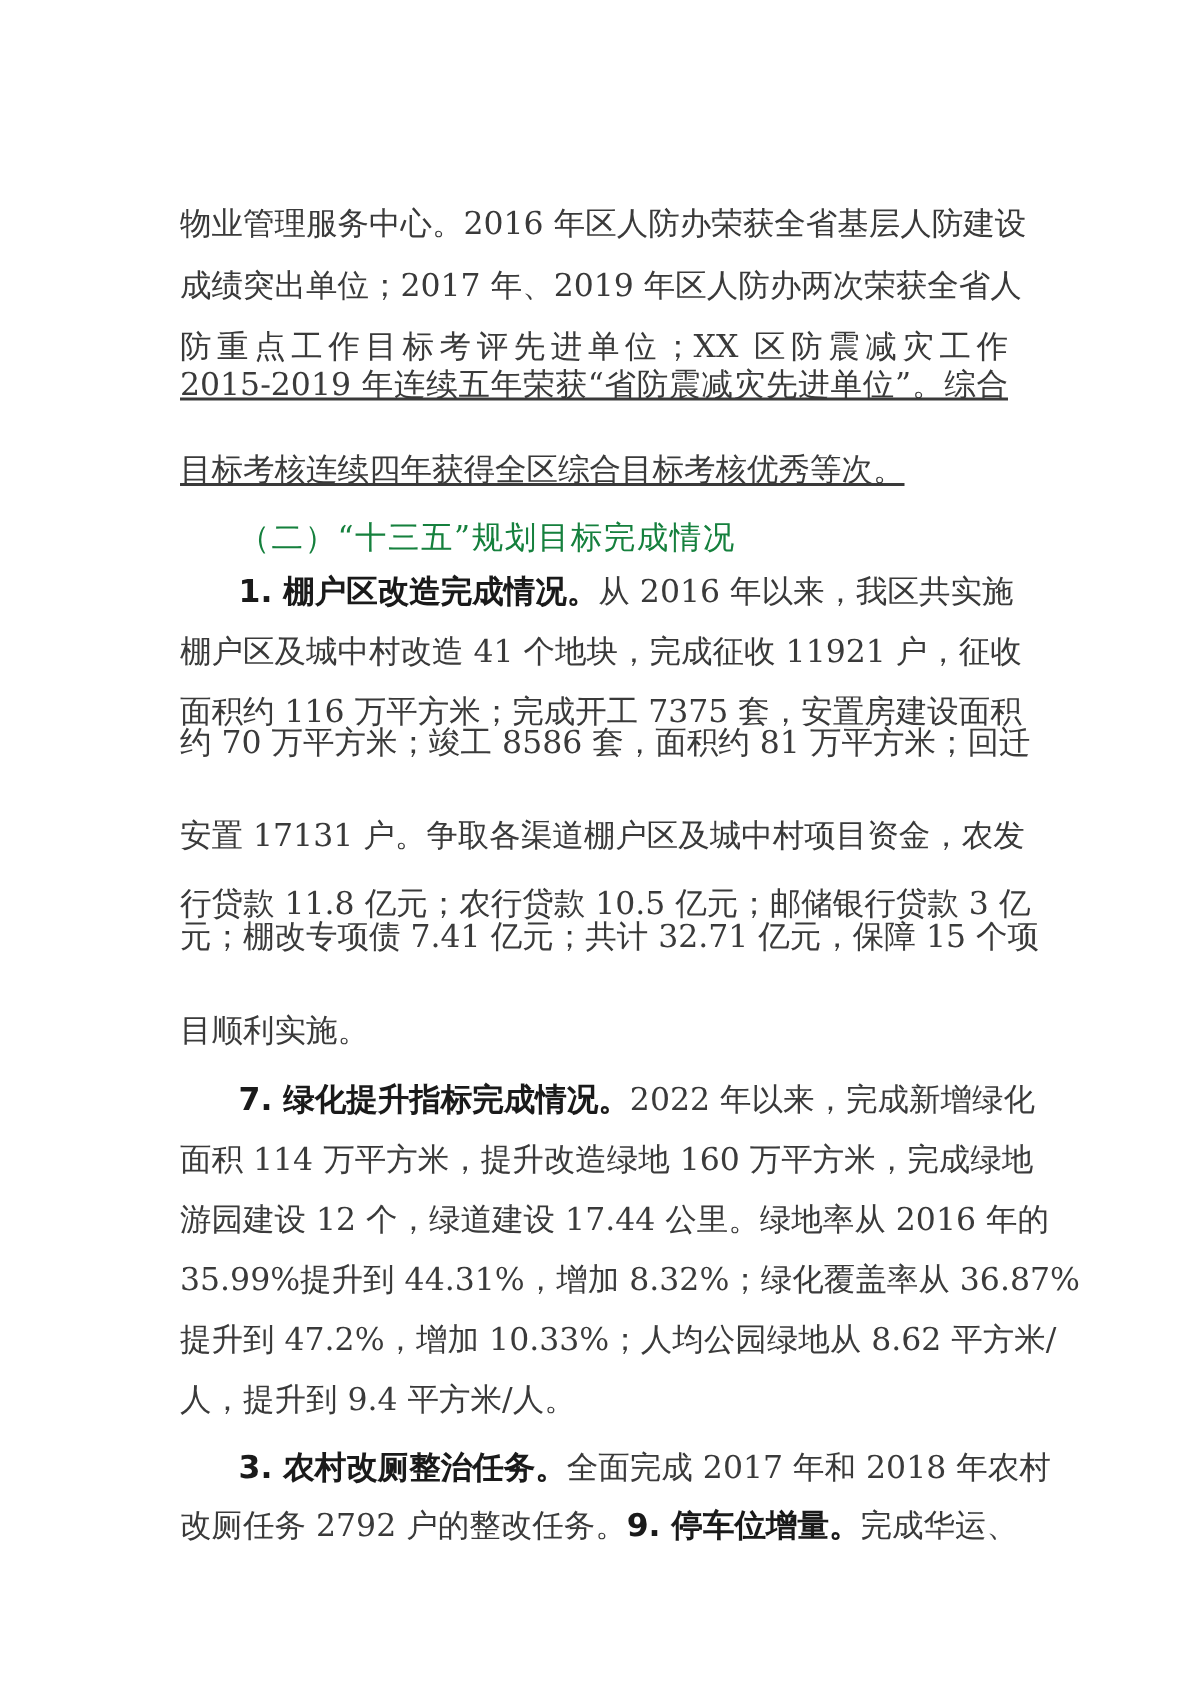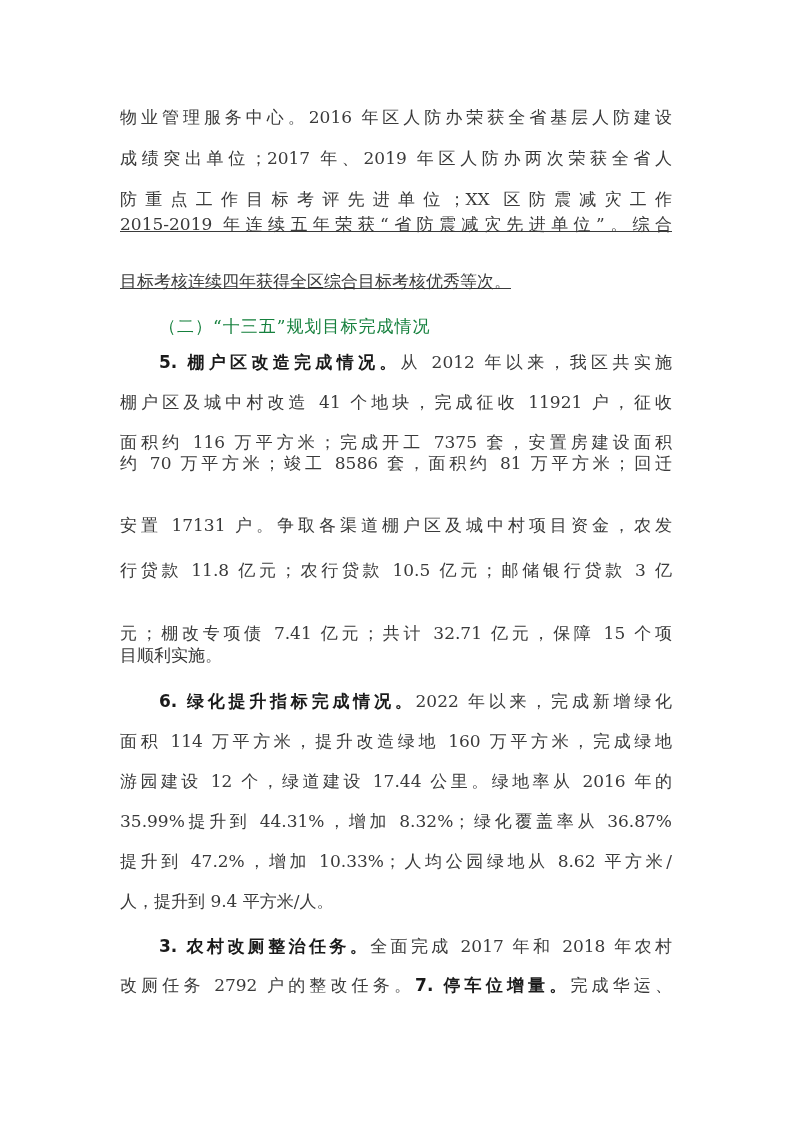--- a/index.html
+++ b/index.html
@@ -1,46 +1,46 @@
 <!DOCTYPE html>
 <html><head>
 <meta charset="utf-8">
 <style>
   html, body { margin: 0; padding: 0; background: #ffffff; }
   body { width: 793px; height: 1122px; position: relative; overflow: hidden;
          font-family: "DejaVu Serif", "Liberation Serif", serif; color: #3a3a3a; }
   .page { position: absolute; left: 0; top: 0; width: 793px; height: 1122px; background: #fff; }
   .line { position: absolute; left: 120px; width: 552px; height: 30px; line-height: 30px;
-          font-size: 17px; white-space: nowrap; text-align: justify; text-align-last: justify; }
+          font-size: 21px; white-space: nowrap; text-align: justify; text-align-last: justify; margin-top: 32px; }
   .line.last { text-align-last: left; }
   .line.indent { left: 159px; width: 513px; }
   .line.heading { left: 159px; width: auto; text-align-last: left; color: #15803d; letter-spacing: 1px; }
   .bold { font-weight: bold; color: #1a1a1a; font-family: "DejaVu Sans", "Liberation Sans", sans-serif; }
 </style>
 </head>
 <body>
 
 <div class="page">
   <div id="content">
       <div class="line" style="top: 102px;">物业管理服务中心。2016 年区人防办荣获全省基层人防建设</div>
       <div class="line" style="top: 143px;">成绩突出单位；2017 年、2019 年区人防办两次荣获全省人</div>
       <div class="line" style="top: 184px;">防重点工作目标考评先进单位；XX 区防震减灾工作</div>
       <div class="line" style="top: 209px; text-decoration: underline;">2015-2019 年连续五年荣获“省防震减灾先进单位”。综合</div>
       <div class="line last" style="top: 266px; text-decoration: underline;">目标考核连续四年获得全区综合目标考核优秀等次。</div>
       <div class="line heading" style="top: 311px;">（二）“十三五”规划目标完成情况</div>
-      <div class="line indent" style="top: 347px;"><span class="bold">5. 棚户区改造完成情况。</span><span>从 2012 年以来，我区共实施</span></div>
+      <div class="line indent" style="top: 347px;"><span class="bold">1. 棚户区改造完成情况。</span><span>从 2016 年以来，我区共实施</span></div>
       <div class="line" style="top: 387px;">棚户区及城中村改造 41 个地块，完成征收 11921 户，征收</div>
       <div class="line" style="top: 427px;">面积约 116 万平方米；完成开工 7375 套，安置房建设面积</div>
       <div class="line" style="top: 448px;">约 70 万平方米；竣工 8586 套，面积约 81 万平方米；回迁</div>
       <div class="line" style="top: 510px;">安置 17131 户。争取各渠道棚户区及城中村项目资金，农发</div>
       <div class="line" style="top: 555px;">行贷款 11.8 亿元；农行贷款 10.5 亿元；邮储银行贷款 3 亿</div>
-      <div class="line" style="top: 618px;">元；棚改专项债 7.41 亿元；共计 32.71 亿元，保障 15 个项</div>
+      <div class="line" style="top: 577px;">元；棚改专项债 7.41 亿元；共计 32.71 亿元，保障 15 个项</div>
       <div class="line last" style="top: 640px;">目顺利实施。</div>
-      <div class="line indent" style="top: 686px;"><span class="bold">6. 绿化提升指标完成情况。</span><span>2022 年以来，完成新增绿化</span></div>
+      <div class="line indent" style="top: 686px;"><span class="bold">7. 绿化提升指标完成情况。</span><span>2022 年以来，完成新增绿化</span></div>
       <div class="line" style="top: 726px;">面积 114 万平方米，提升改造绿地 160 万平方米，完成绿地</div>
       <div class="line" style="top: 766px;">游园建设 12 个，绿道建设 17.44 公里。绿地率从 2016 年的</div>
       <div class="line" style="top: 806px;">35.99%提升到 44.31%，增加 8.32%；绿化覆盖率从 36.87%</div>
       <div class="line" style="top: 846px;">提升到 47.2%，增加 10.33%；人均公园绿地从 8.62 平方米/</div>
       <div class="line last" style="top: 886px;">人，提升到 9.4 平方米/人。</div>
       <div class="line indent" style="top: 931px;"><span class="bold">3. 农村改厕整治任务。</span><span>全面完成 2017 年和 2018 年农村</span></div>
-      <div class="line" style="top: 970px;"><span>改厕任务 2792 户的整改任务。</span><span class="bold">7. 停车位增量。</span><span>完成华运、</span></div>
+      <div class="line" style="top: 970px;"><span>改厕任务 2792 户的整改任务。</span><span class="bold">9. 停车位增量。</span><span>完成华运、</span></div>
     </div>
 </div>
 
 </body></html>

